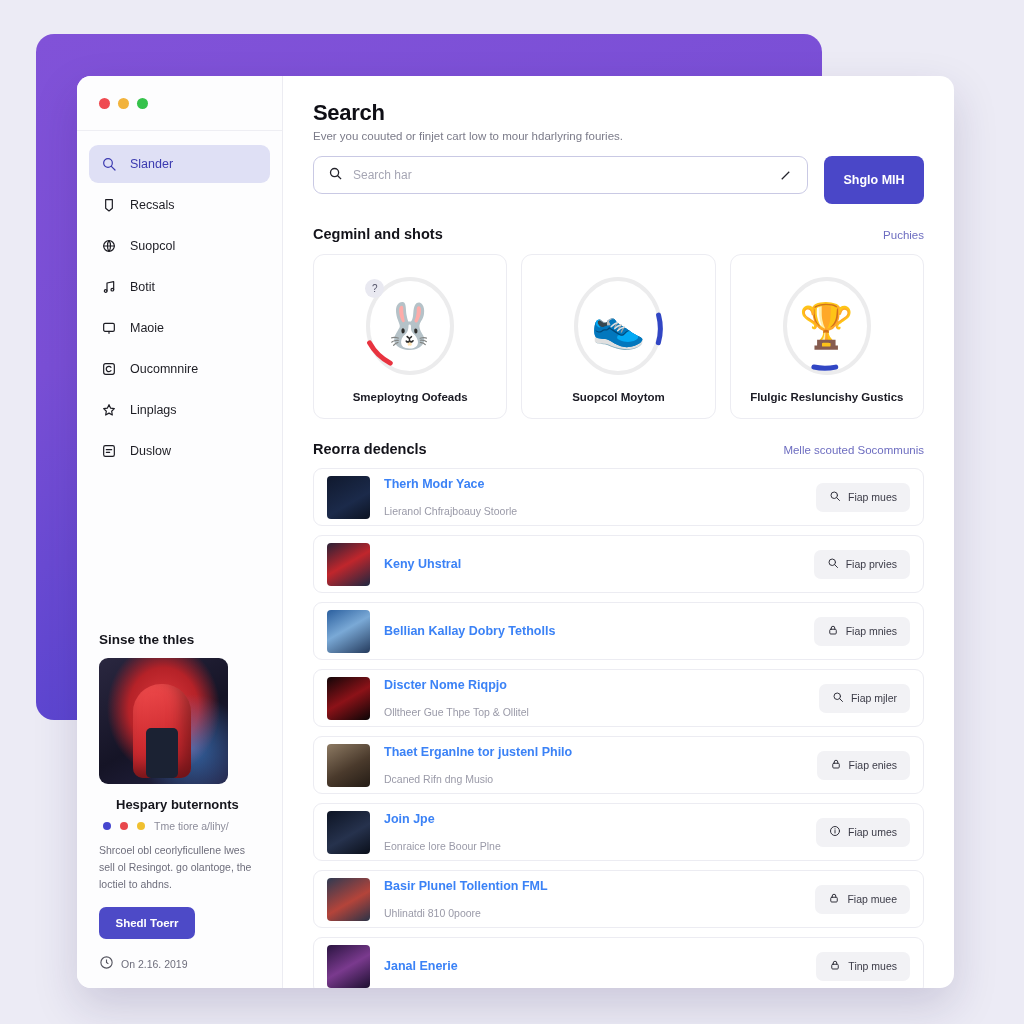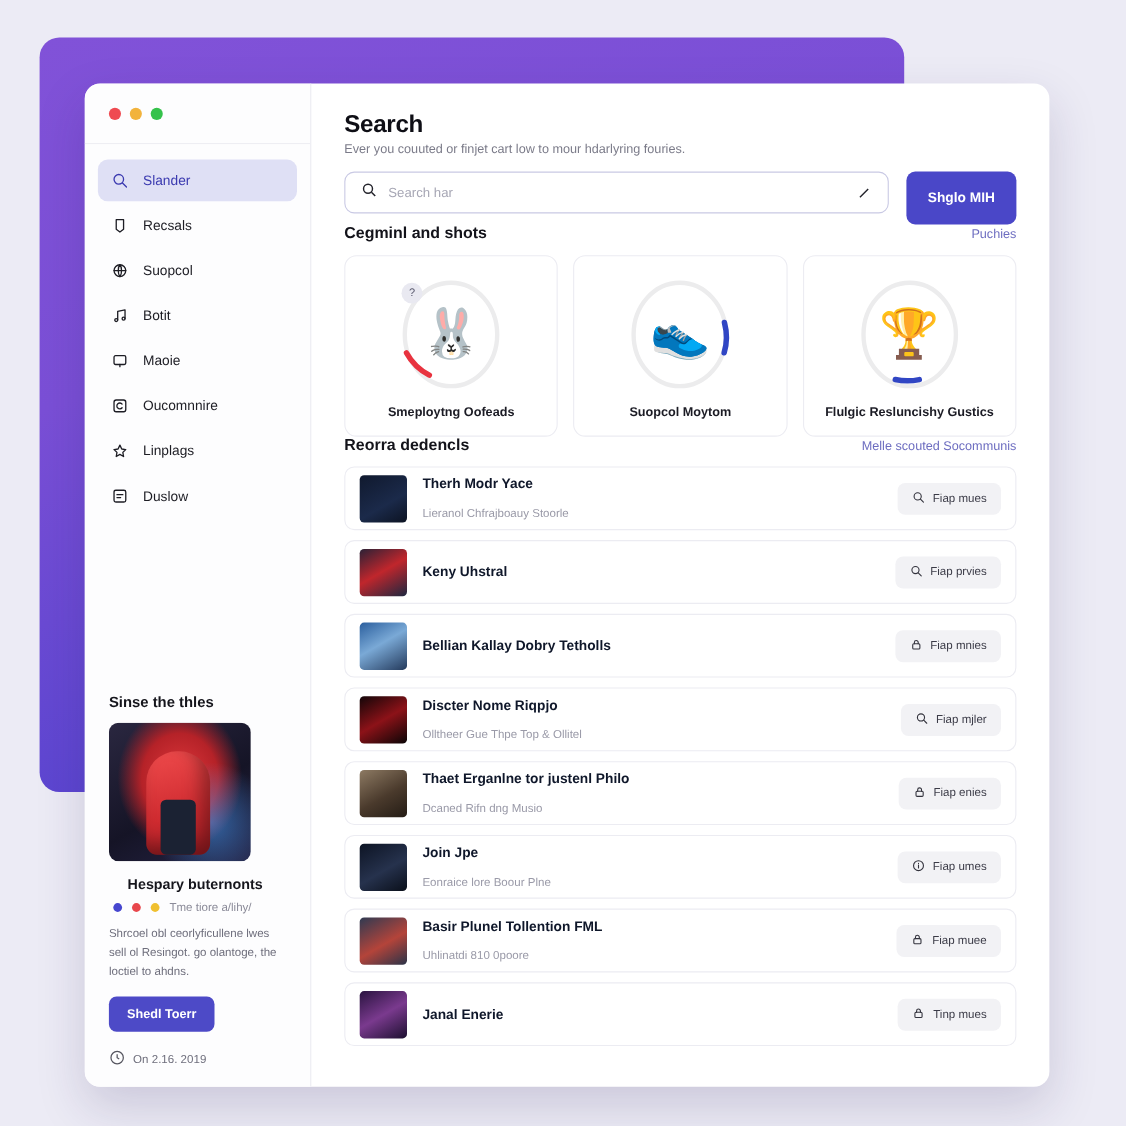--- a/index.html
+++ b/index.html
@@ -110,21 +110,21 @@
     font-family: inherit; color: #25252e; background: transparent;
   }
   .searchbox input::placeholder { color: #a6a6b4; }
   .mic { width: 15px; height: 15px; flex: 0 0 15px; }
   .primary-btn {
     width: 100px; height: 48px; background: #4a47c8; color: #fff;
     border: none; border-radius: 8px; font-size: 12.5px; font-weight: 700;
     font-family: inherit; cursor: pointer;
   }
 
-  .sec-head { display: flex; align-items: baseline; justify-content: space-between; }
+  .sec-head { display: flex; align-items: baseline; justify-content: space-between; margin-top: 22px; }
   .sec-title { font-size: 14.5px; font-weight: 700; color: #13131a; }
   .sec-link { font-size: 11.5px; color: #6d6dc0; cursor: pointer; }
 
   .cards { display: flex; gap: 14px; margin-top: 12px; }
   .card {
     flex: 1; height: 165px; border: 1px solid #ececf2; border-radius: 11px;
     background: #fff; display: flex; flex-direction: column;
     align-items: center; justify-content: center; gap: 10px;
   }
   .ring { position: relative; width: 98px; height: 110px; display: flex; align-items: center; justify-content: center; }
@@ -138,21 +138,21 @@
   }
   .card-label { font-size: 11.5px; font-weight: 700; color: #1b1b24; text-align: center; padding: 0 8px; }
 
   .rows { margin-top: 11px; display: flex; flex-direction: column; gap: 9px; }
   .row {
     height: 58px; border: 1px solid #ececf2; border-radius: 9px; background: #fff;
     display: flex; align-items: center; padding: 0 13px 0 13px; gap: 14px;
   }
   .thumb { width: 43px; height: 43px; border-radius: 4px; flex: 0 0 43px; }
   .row-text { flex: 1; min-width: 0; }
-  .row-title { font-size: 12.5px; font-weight: 700; color: #0f172a; white-space: nowrap; overflow: hidden; text-overflow: ellipsis; }
+  .row-title { font-size: 12.5px; font-weight: 700; color: #3b82f6; white-space: nowrap; overflow: hidden; text-overflow: ellipsis; }
   .row-sub { font-size: 10.5px; color: #9a9aa8; margin-top: 14px; white-space: nowrap; overflow: hidden; text-overflow: ellipsis; }
   .row-btn {
     display: flex; align-items: center; gap: 7px;
     height: 29px; padding: 0 13px; border-radius: 7px;
     background: #f2f2f5; border: none; cursor: pointer;
     font-size: 10.5px; color: #3b3b47; font-family: inherit; white-space: nowrap;
   }
   .row-btn svg { width: 12px; height: 12px; flex: 0 0 12px; }
 </style>
 </head>

